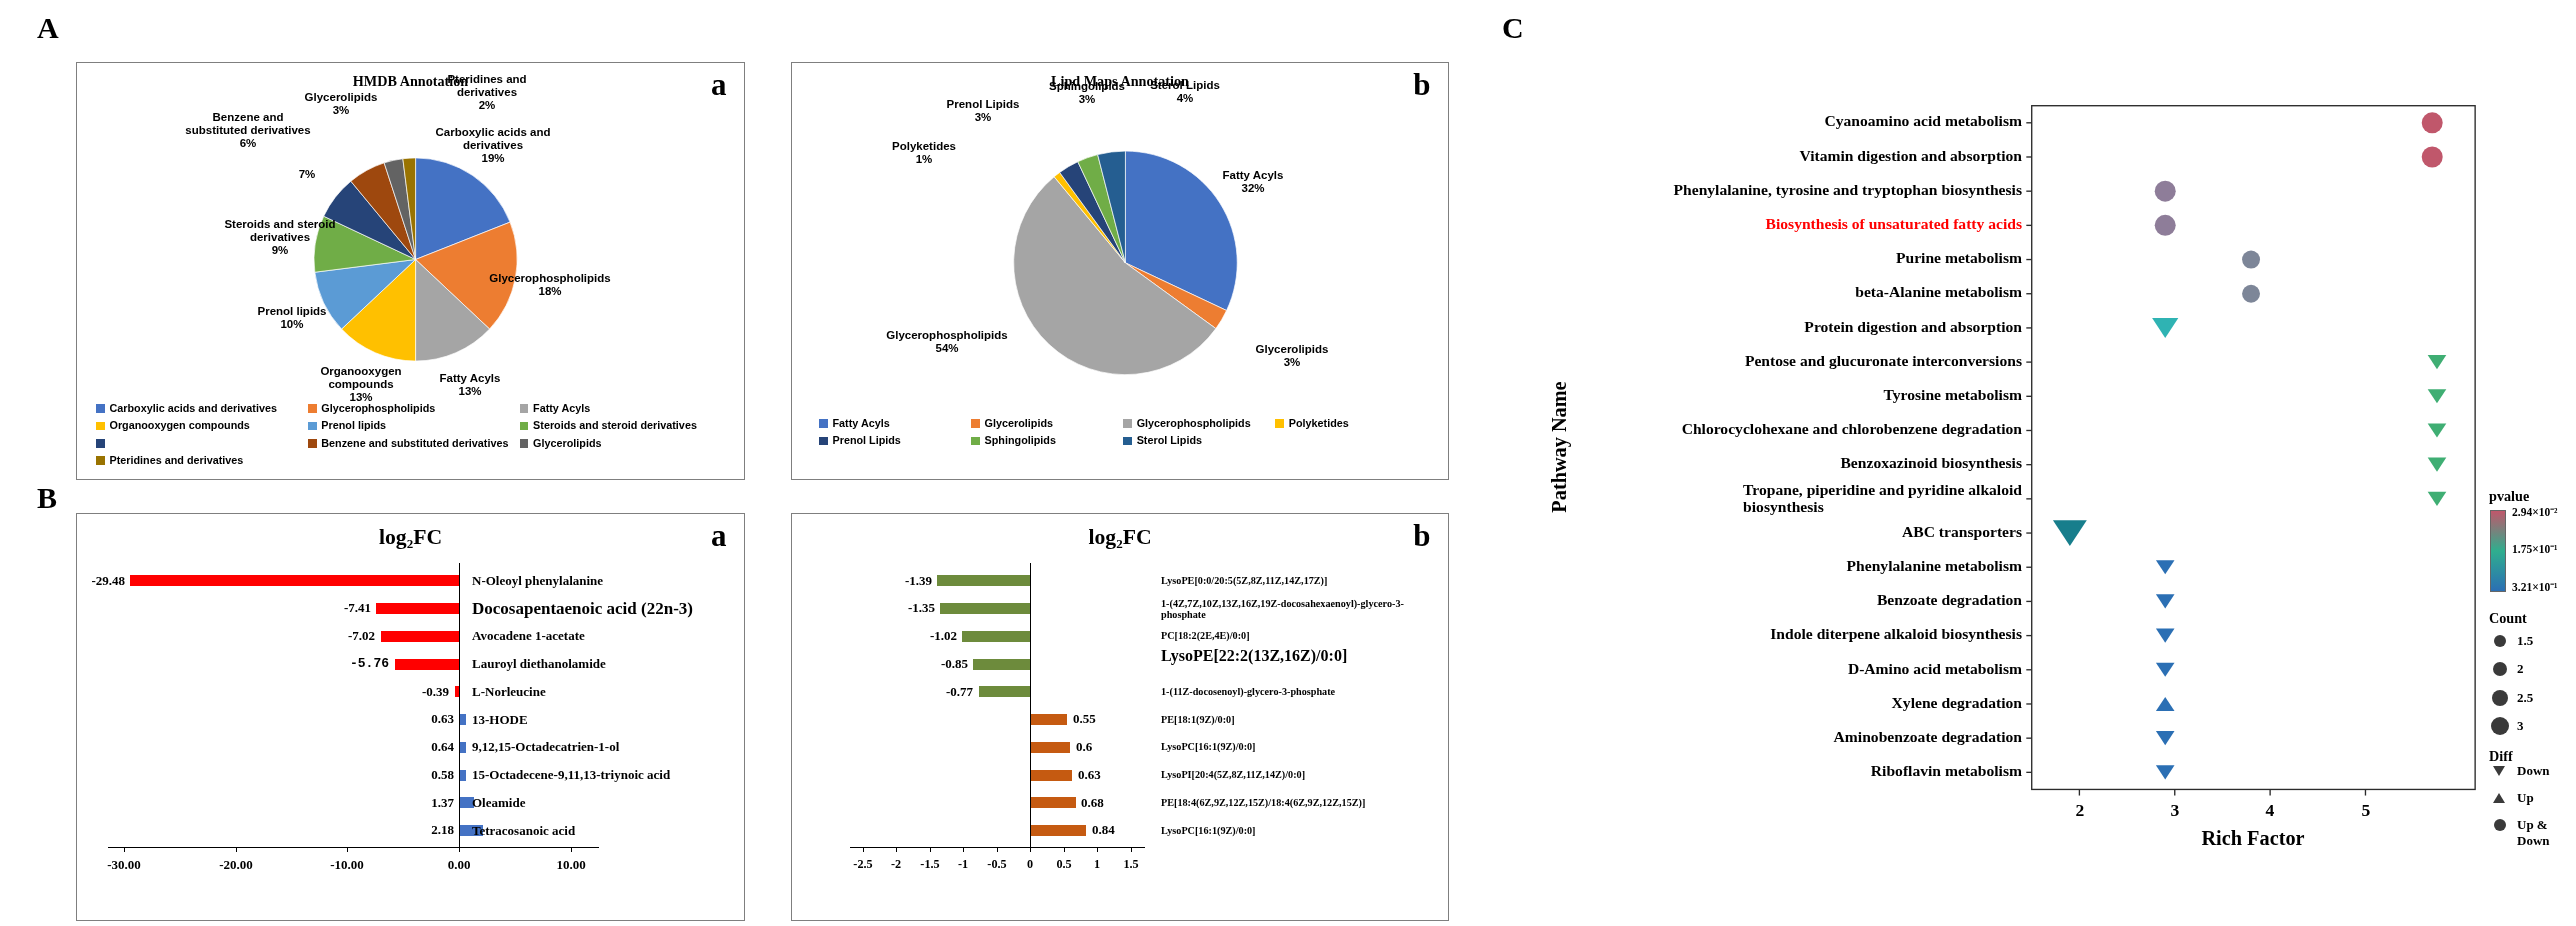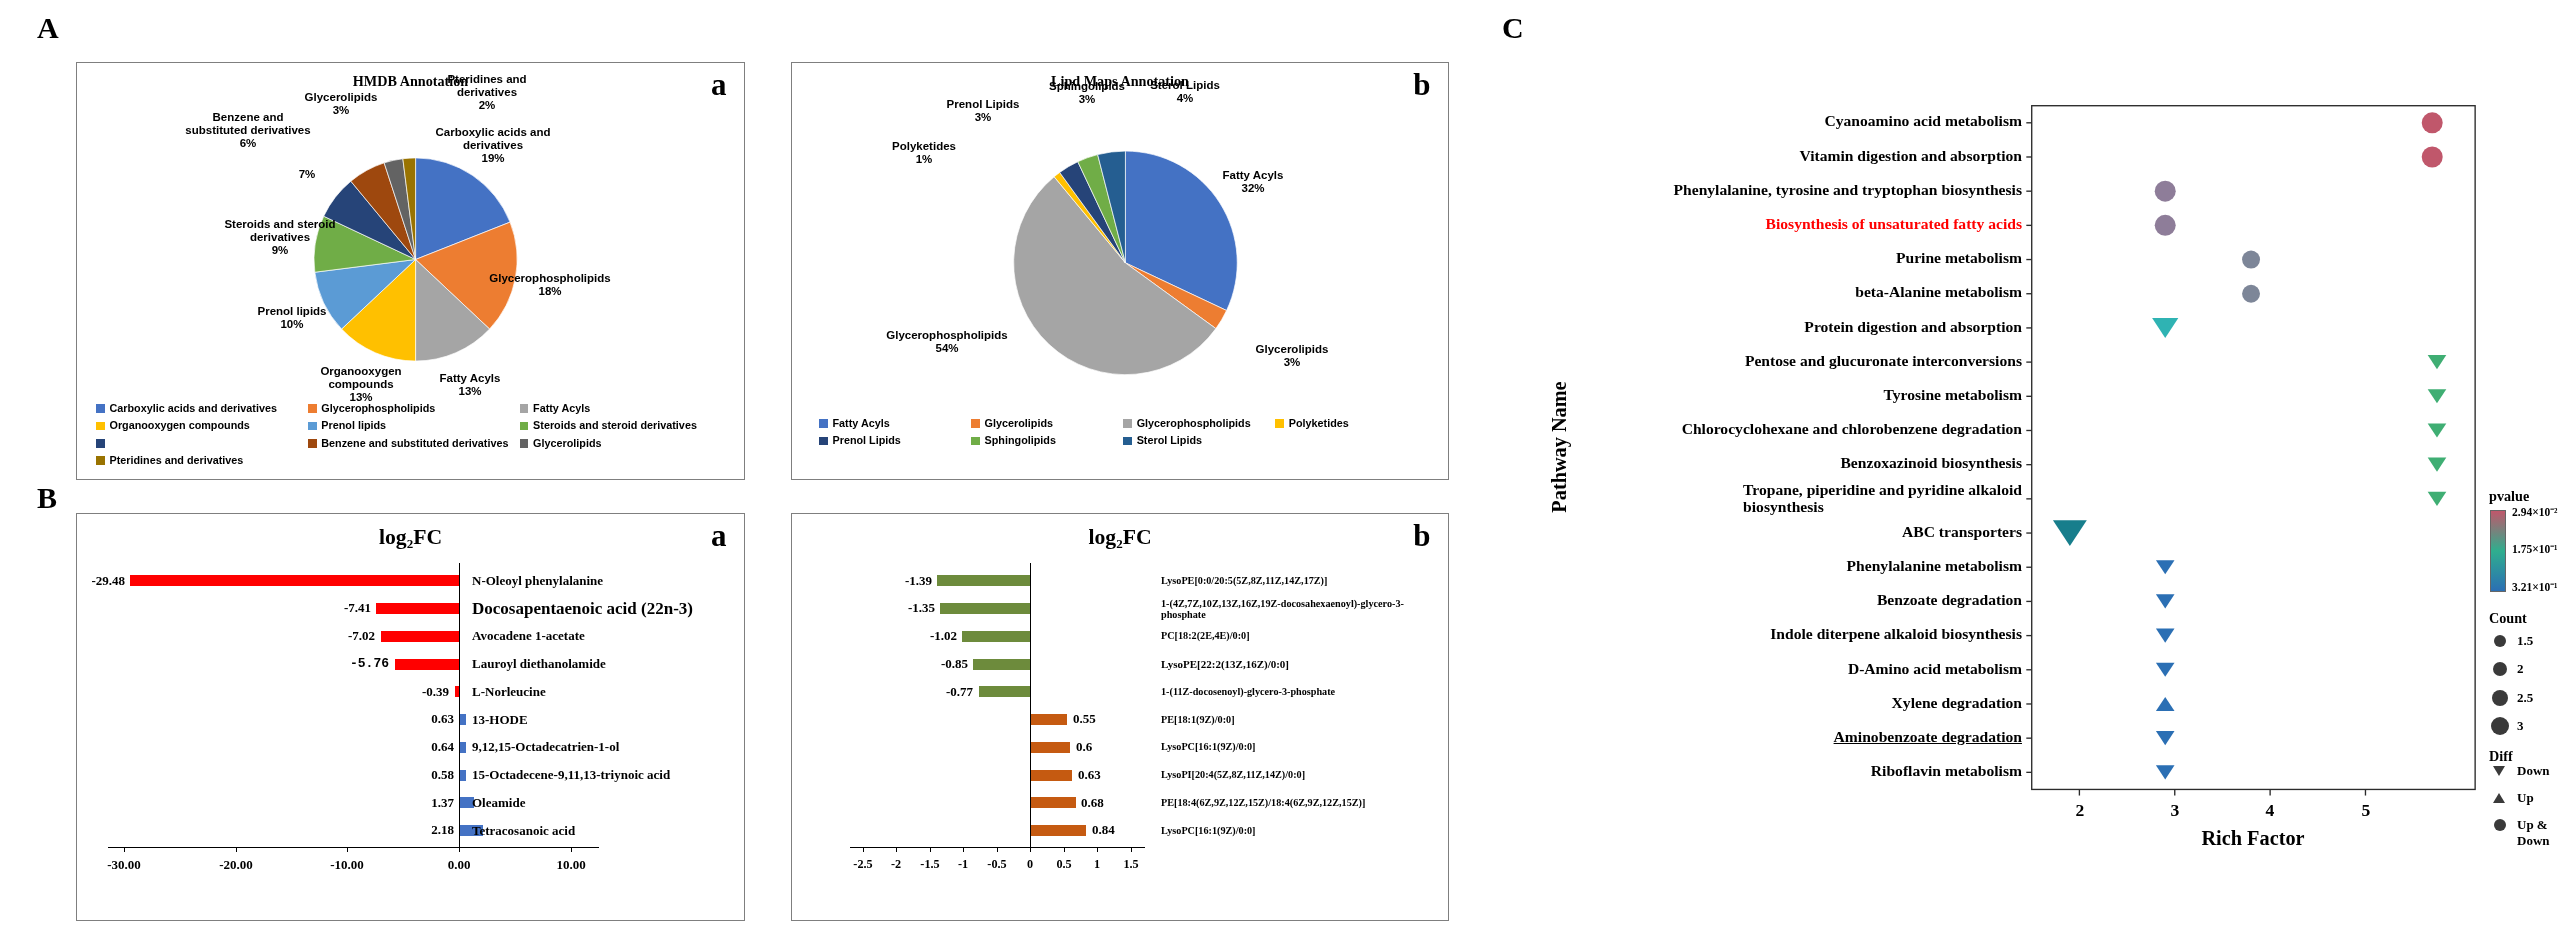--- a/index.html
+++ b/index.html
@@ -230,21 +230,21 @@
       <div class="vlabel" style="top: 59px; left: 37px; width: 103px; text-align: right;">-1.39</div>
       <div class="clabel" style="left: 369px; top: 53px; width: 271px; height: 28px; font-size: 10.2px; line-height: 1.12;">LysoPE[0:0/20:5(5Z,8Z,11Z,14Z,17Z)]</div>
       <div class="bar" style="left: 148px; top: 89px; width: 90px; height: 10.8px; background: rgb(109, 139, 60);"></div>
       <div class="vlabel" style="top: 86px; left: 40px; width: 103px; text-align: right;">-1.35</div>
       <div class="clabel" style="left: 369px; top: 81px; width: 271px; height: 28px; font-size: 10.2px; line-height: 1.12;">1-(4Z,7Z,10Z,13Z,16Z,19Z-docosahexaenoyl)-glycero-3-phosphate</div>
       <div class="bar" style="left: 170px; top: 117px; width: 68px; height: 10.8px; background: rgb(109, 139, 60);"></div>
       <div class="vlabel" style="top: 114px; left: 62px; width: 103px; text-align: right;">-1.02</div>
       <div class="clabel" style="left: 369px; top: 108px; width: 271px; height: 28px; font-size: 10.2px; line-height: 1.12;">PC[18:2(2E,4E)/0:0]</div>
       <div class="bar" style="left: 181px; top: 145px; width: 57px; height: 10.8px; background: rgb(109, 139, 60);"></div>
       <div class="vlabel" style="top: 142px; left: 73px; width: 103px; text-align: right;">-0.85</div>
-      <div class="clabel" style="left: 369px; top: 136px; width: 271px; height: 28px; font-size: 11px; line-height: 1.12; text-align: right;">LysoPE[22:2(13Z,16Z)/0:0]</div>
+      <div class="clabel" style="left: 369px; top: 128px; width: 271px; height: 28px; font-size: 16px; line-height: 1.12; text-align: right;">LysoPE[22:2(13Z,16Z)/0:0]</div>
       <div class="bar" style="left: 187px; top: 172px; width: 52px; height: 10.8px; background: rgb(109, 139, 60);"></div>
       <div class="vlabel" style="top: 170px; left: 78px; width: 103px; text-align: right;">-0.77</div>
       <div class="clabel" style="left: 369px; top: 164px; width: 271px; height: 28px; font-size: 10.2px; line-height: 1.12;">1-(11Z-docosenoyl)-glycero-3-phosphate</div>
       <div class="bar" style="left: 238px; top: 200px; width: 37px; height: 10.8px; background: rgb(197, 90, 17);"></div>
       <div class="vlabel" style="top: 197px; left: 281px; width: 115px;">0.55</div>
       <div class="clabel" style="left: 369px; top: 192px; width: 271px; height: 28px; font-size: 10.2px; line-height: 1.12;">PE[18:1(9Z)/0:0]</div>
       <div class="bar" style="left: 238px; top: 228px; width: 40px; height: 10.8px; background: rgb(197, 90, 17);"></div>
       <div class="vlabel" style="top: 225px; left: 284px; width: 115px;">0.6</div>
       <div class="clabel" style="left: 369px; top: 219px; width: 271px; height: 28px; font-size: 10.2px; line-height: 1.12;">LysoPC[16:1(9Z)/0:0]</div>
       <div class="bar" style="left: 238px; top: 256px; width: 42px; height: 10.8px; background: rgb(197, 90, 17);"></div>
@@ -342,21 +342,21 @@
       <div class="dp-ylabel" style="right: 554px; top: 399px; height: 34px;">Chlorocyclohexane and chlorobenzene degradation</div>
       <div class="dp-ylabel" style="right: 554px; top: 433px; height: 34px;">Benzoxazinoid biosynthesis</div>
       <div class="dp-ylabel" style="right: 554px; top: 468px; height: 34px; text-align: left;">Tropane, piperidine and pyridine alkaloid
 biosynthesis</div>
       <div class="dp-ylabel" style="right: 554px; top: 502px; height: 34px;">ABC transporters</div>
       <div class="dp-ylabel" style="right: 554px; top: 536px; height: 34px;">Phenylalanine metabolism</div>
       <div class="dp-ylabel" style="right: 554px; top: 570px; height: 34px;">Benzoate degradation</div>
       <div class="dp-ylabel" style="right: 554px; top: 604px; height: 34px;">Indole diterpene alkaloid biosynthesis</div>
       <div class="dp-ylabel" style="right: 554px; top: 639px; height: 34px;">D-Amino acid metabolism</div>
       <div class="dp-ylabel" style="right: 554px; top: 673px; height: 34px;">Xylene degradation</div>
-      <div class="dp-ylabel" style="right: 554px; top: 707px; height: 34px; text-decoration: underline;">Aminobenzoate degradation</div>
+      <div class="dp-ylabel" style="right: 554px; top: 707px; height: 34px;">Aminobenzoate degradation</div>
       <div class="dp-ylabel" style="right: 554px; top: 741px; height: 34px;">Riboflavin metabolism</div>
       <div class="dp-xtick" style="left: 556px; top: 786px;">2</div>
       <div class="dp-xtick" style="left: 651px; top: 786px;">3</div>
       <div class="dp-xtick" style="left: 746px; top: 786px;">4</div>
       <div class="dp-xtick" style="left: 842px; top: 786px;">5</div>
       <div class="lg-title" style="left: 965px; top: 474px;">pvalue</div>
       <div class="grad-bar" style="left: 966px; top: 496px; background: linear-gradient(rgb(192, 87, 107), rgb(47, 174, 142), rgb(43, 111, 180));"></div>
       <div class="lg-small" style="left: 988px; top: 490px;">2.94×10⁻²</div>
       <div class="lg-small" style="left: 988px; top: 527px;">1.75×10⁻¹</div>
       <div class="lg-small" style="left: 988px; top: 565px;">3.21×10⁻¹</div>

